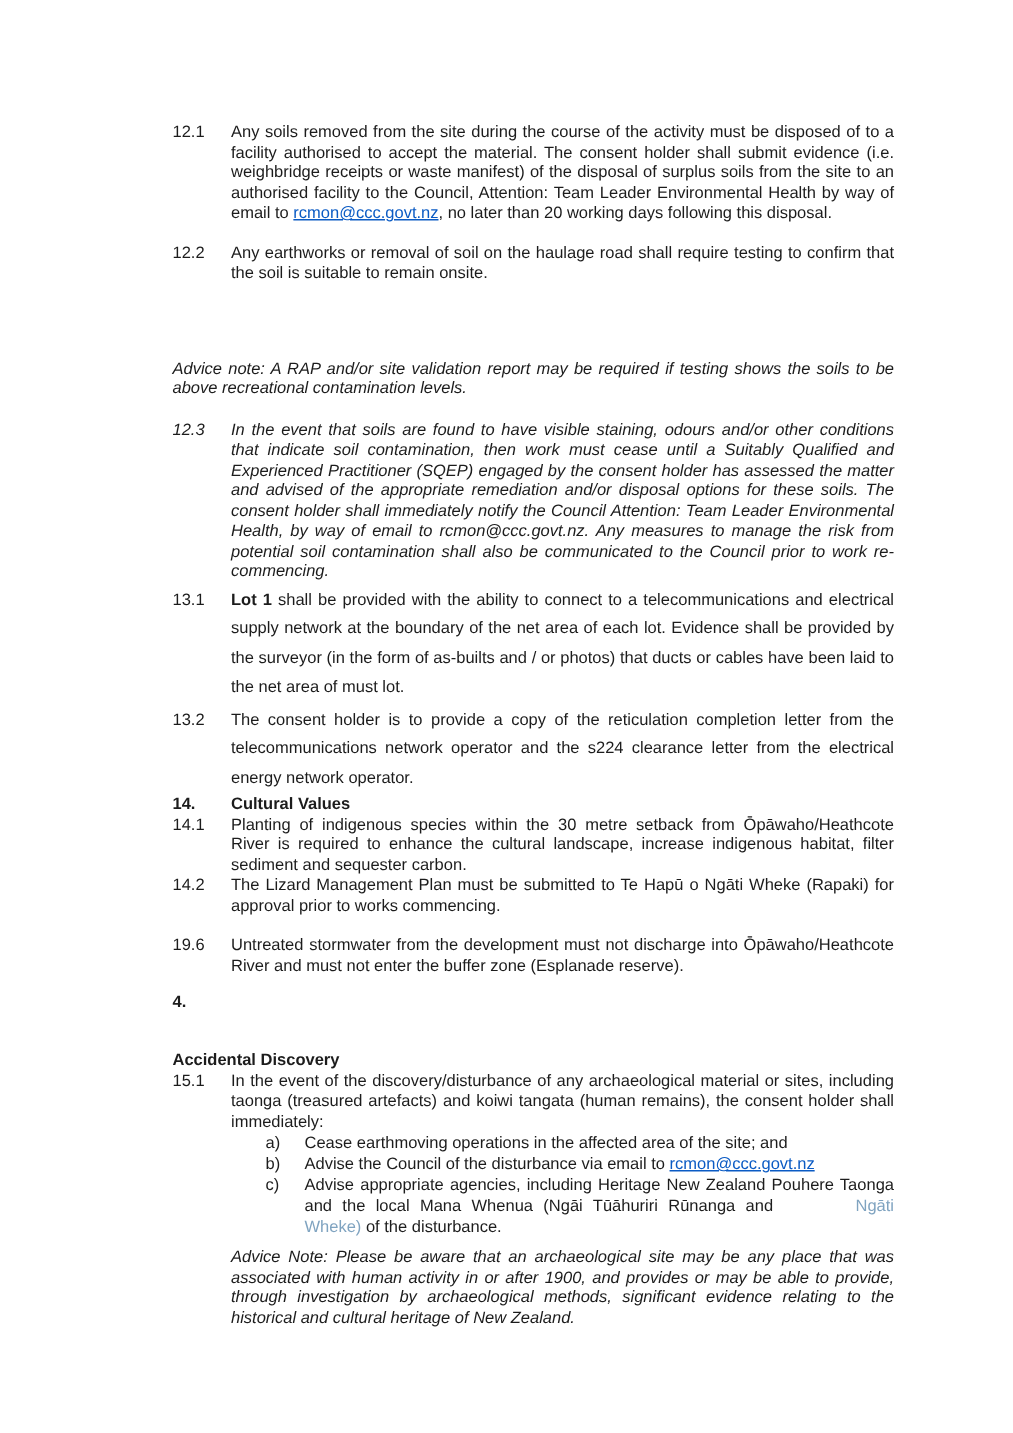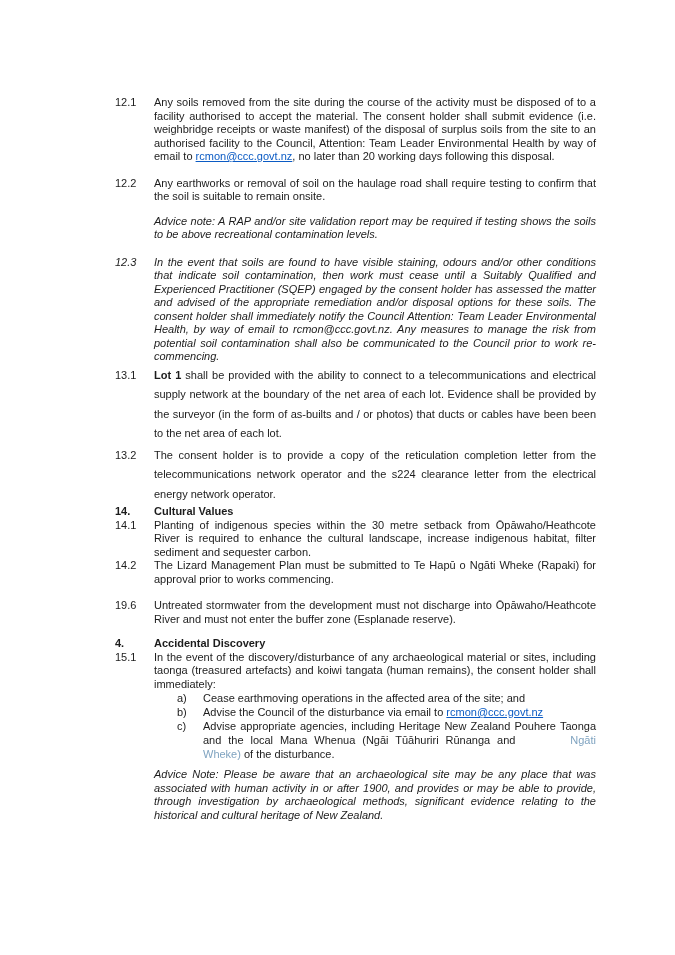--- a/index.html
+++ b/index.html
@@ -12,21 +12,21 @@
     width: 675px;
     height: 955px;
     background: #ffffff;
     font-family: "Liberation Sans", sans-serif;
     font-size: 11px;
     color: #1c1c1c;
     overflow: hidden;
   }
   .content {
     position: absolute;
-    top: 96px;
+    top: 82px;
     left: 115px;
     width: 481px;
   }
   .row {
     display: flex;
     line-height: 13.5px;
   }
   .row .num {
     flex: 0 0 39px;
     text-align: left;
@@ -64,21 +64,21 @@
   .sub .marker {
     flex: 0 0 26px;
     margin-left: 23px;
   }
   .sub .subbody {
     flex: 1;
     text-align: justify;
   }
   
   .mt13 { margin-top: 13px; }
-  .mt11 { margin-top: 11px; }
+  .mt11 { margin-top: 11px; flex-direction: column; }
   .mt14 { margin-top: 14px; font-style: italic; }
   .mt25 { margin-top: 25px; }
   .mt2  { margin-top: 2px; }
   .mt1  { margin-top: 1px; }
   .mt7  { margin-top: 7px; align-items: center; }
 </style>
 </head>
 <body>
 
 <div class="page">
@@ -100,21 +100,21 @@
     </div>
 
     <div class="row mt14">
       <div class="num">12.3</div>
       <div class="body">In the event that soils are found to have visible staining, odours and/or other conditions that indicate soil contamination, then work must cease until a Suitably Qualified and Experienced Practitioner (SQEP) engaged by the consent holder has assessed the matter and advised of the appropriate remediation and/or disposal options for these soils. The consent holder shall immediately notify the Council Attention: Team Leader Environmental Health, by way of email to rcmon@ccc.govt.nz. Any measures to manage the risk from potential soil contamination shall also be communicated to the Council prior to work re-commencing.</div>
     </div>
 
 
     <div class="row wide mt2">
       <div class="num">13.1</div>
-      <div class="body"><span class="bold-lead">Lot 1</span><span> shall be provided with the ability to connect to a telecommunications and electrical supply network at the boundary of the net area of each lot. Evidence shall be provided by the surveyor (in the form of as-builts and / or photos) that ducts or cables have been been to the net area of each lot.</span></div>
+      <div class="body"><span class="bold-lead">Lot 1</span><span> shall be provided with the ability to connect to a telecommunications and electrical supply network at the boundary of the net area of each lot. Evidence shall be provided by the surveyor (in the form of as-builts and / or photos) that ducts or cables have been laid to the net area of must lot.</span></div>
     </div>
 
     <div class="row wide mt2">
       <div class="num">13.2</div>
       <div class="body">The consent holder is to provide a copy of the reticulation completion letter from the telecommunications network operator and the s224 clearance letter from the electrical energy network operator.</div>
     </div>
 
     <div class="row heading mt1">
       <div class="num">14.</div>
       <div class="body">Cultural Values</div>

